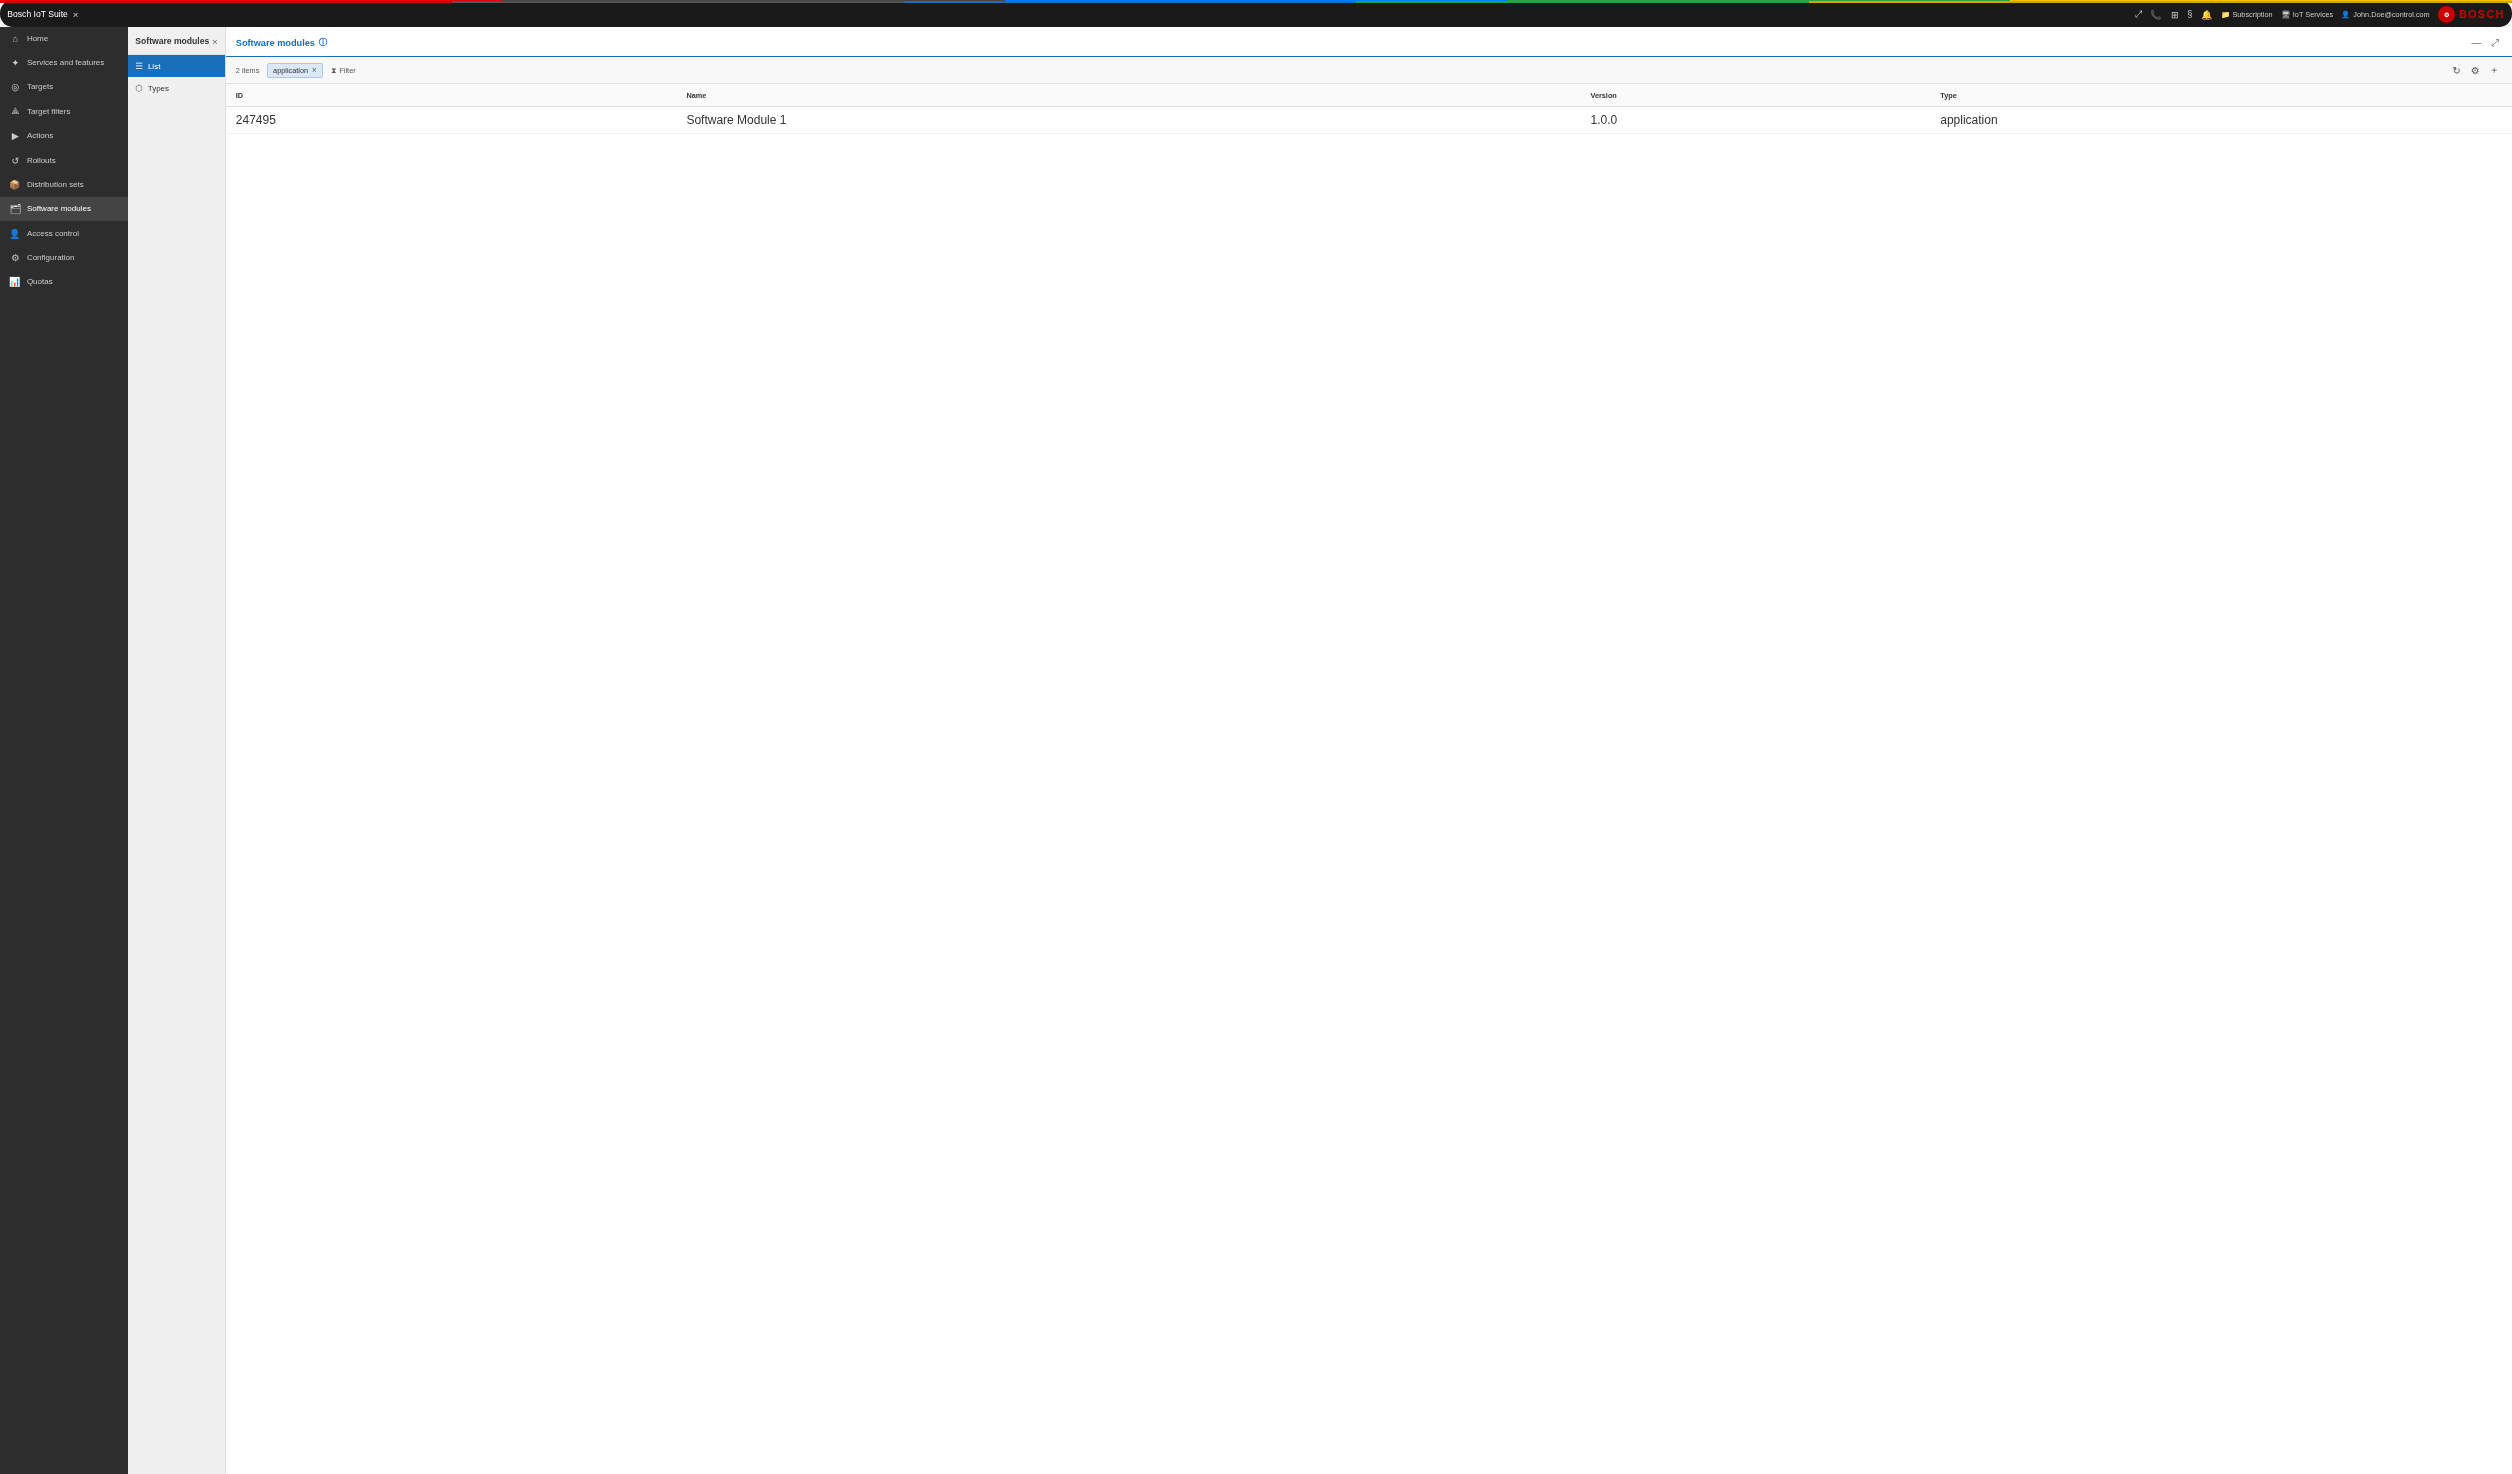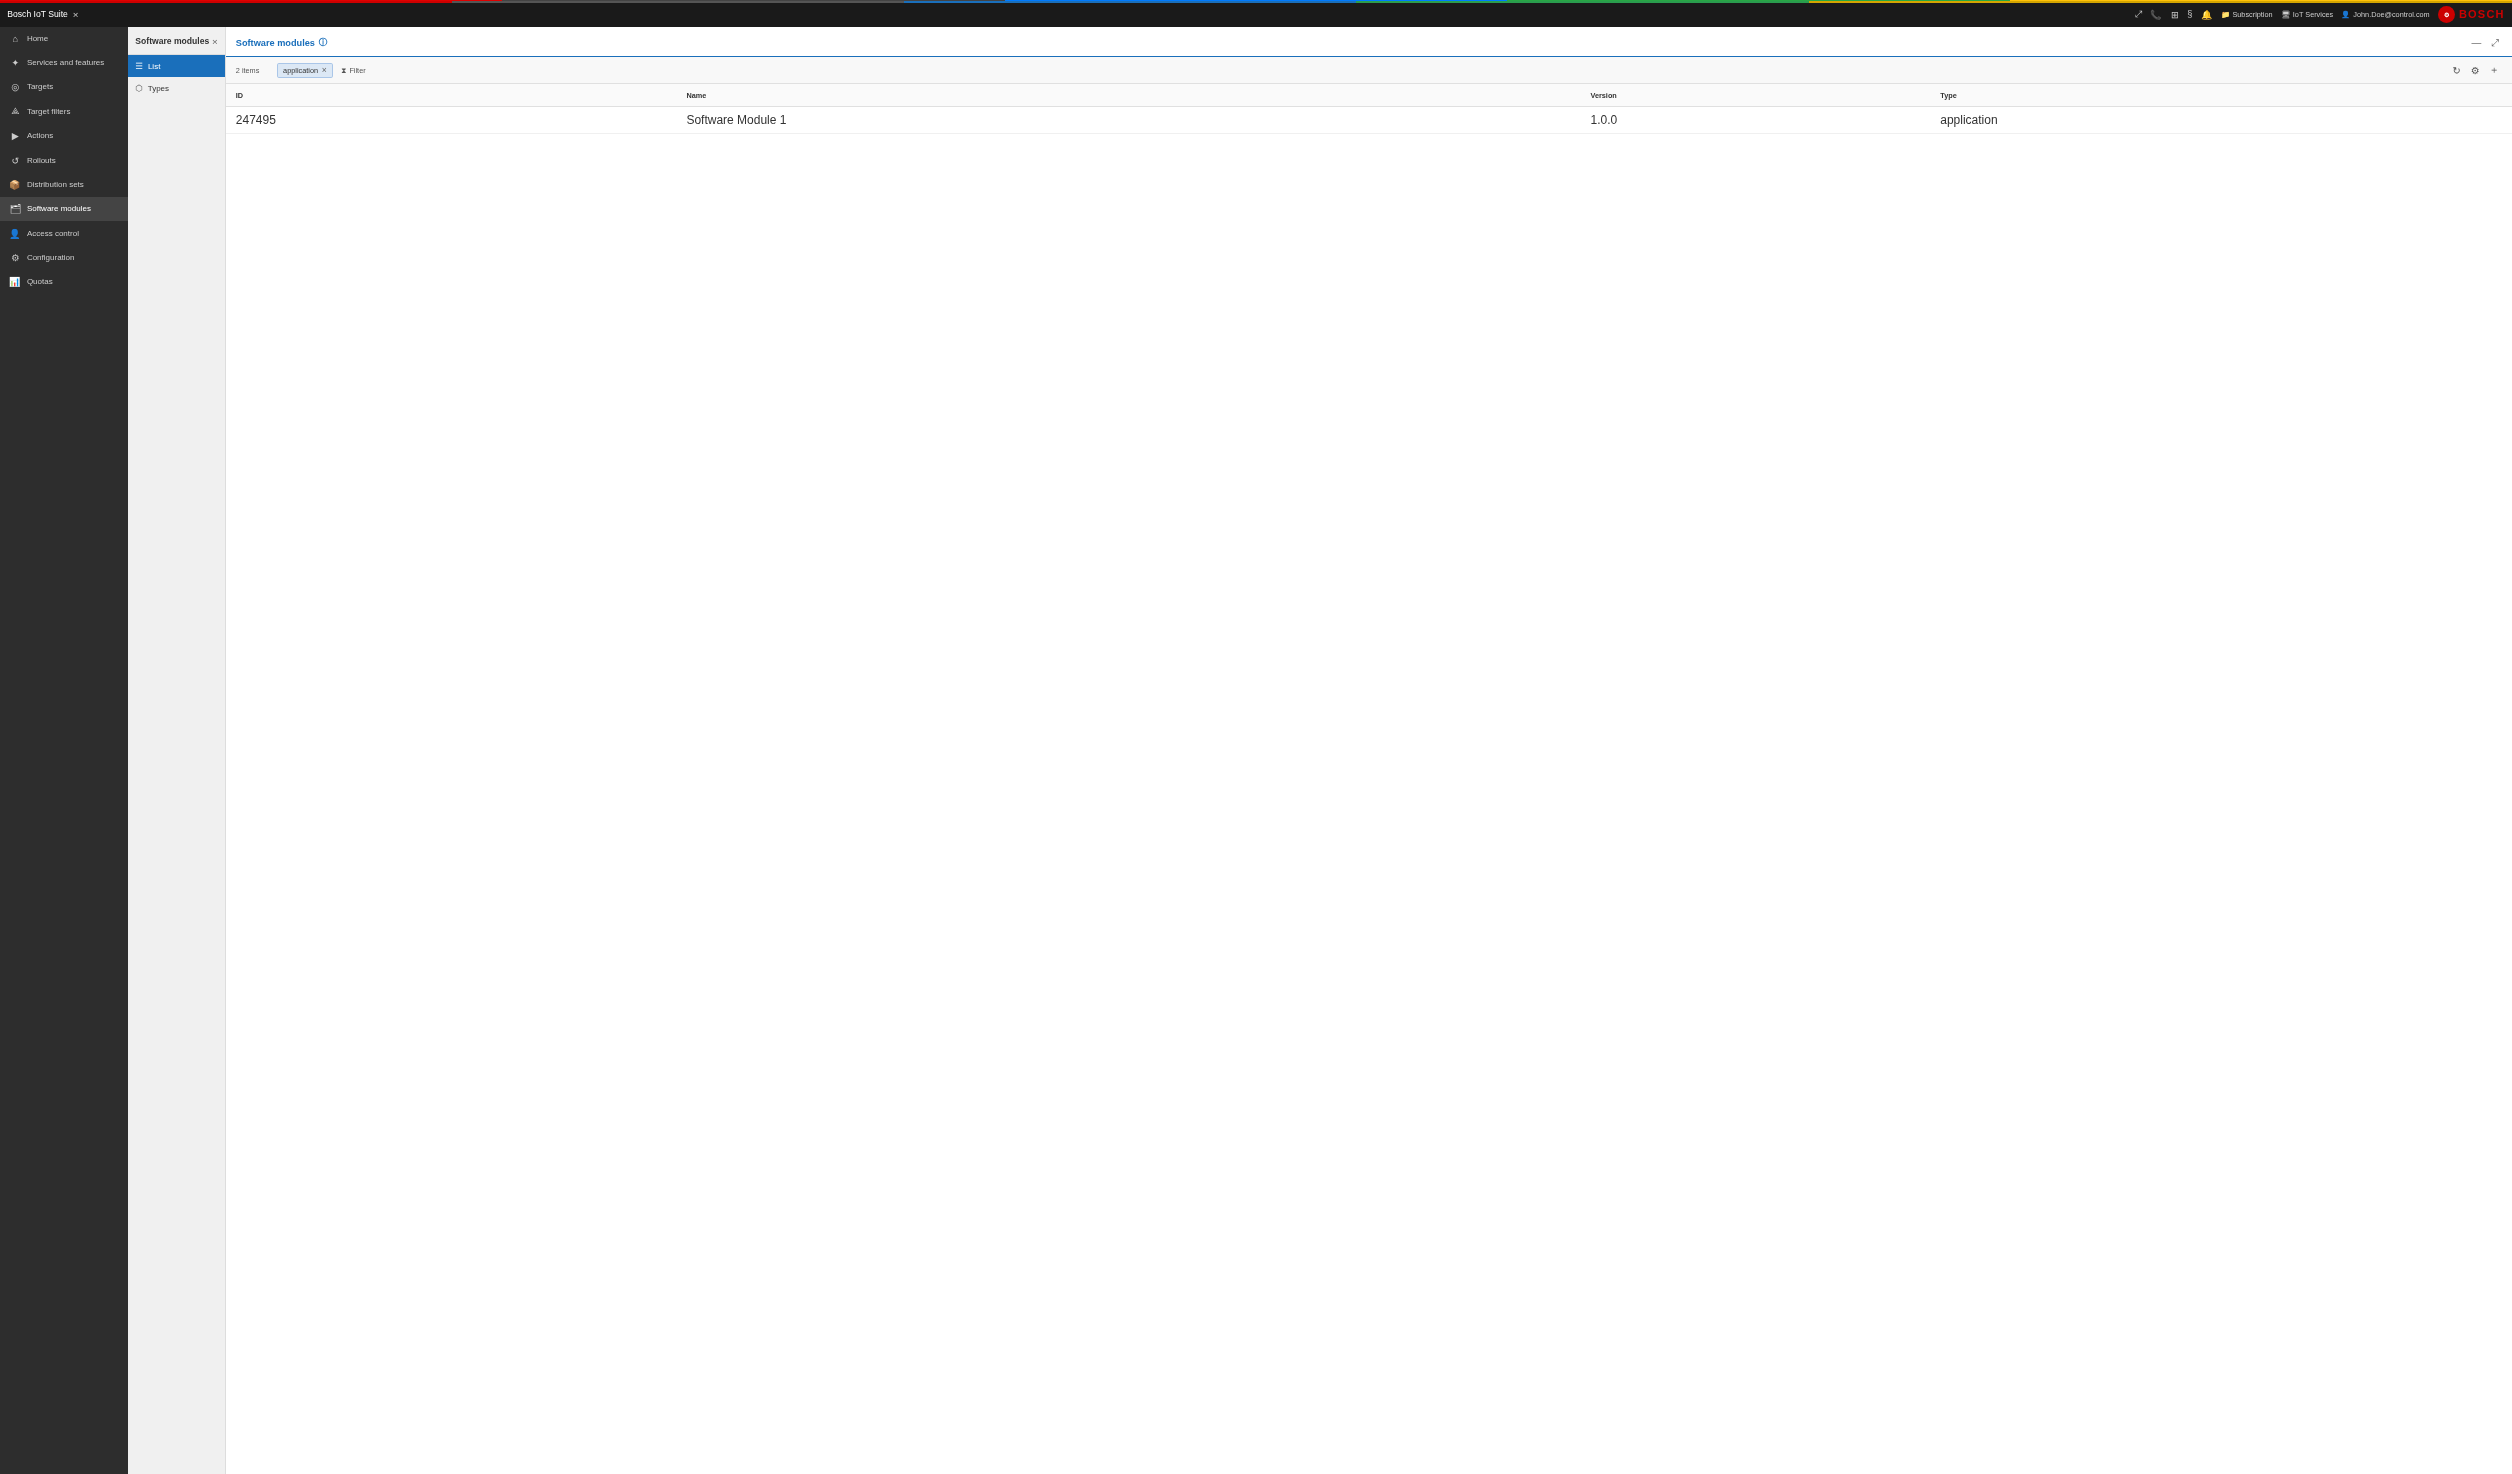--- a/index.html
+++ b/index.html
@@ -9,20 +9,21 @@
     .top-bar {
       height: 27px;
       background: #1a1a1a;
       display: flex;
       align-items: center;
       justify-content: space-between;
       padding: 0 7.3px;
       border-top: 1.8px solid transparent;
       border-image: linear-gradient(to right, #e00000 0%, #e00000 20%, #444 20%, #444 40%, #007bff 40%, #007bff 60%, #28a745 60%, #28a745 80%, #ffc107 80%) 1;
       position: relative;
+      border-radius: 13px;
     }
     .top-bar::before {
       content: '';
       position: absolute;
       top: 0; left: 0; right: 0;
       height: 1.8px;
       background: linear-gradient(to right, #cc0000 0%, #cc0000 18%, #555 18%, #555 36%, #1a6fbb 36%, #1a6fbb 54%, #2a9d4e 54%, #2a9d4e 72%, #d4a500 72%, #d4a500 100%);
     }
     .top-bar-left { display: flex; align-items: center; gap: 4.9px; }
     .app-title { color: #fff; font-size: 8.6px; font-weight: 500; }
@@ -120,21 +121,21 @@
 
     
     .toolbar {
       display: flex;
       align-items: center;
       gap: 4.9px;
       padding: 4.9px 9.8px;
       background: #f8f8f8;
       border-bottom: 0.6px solid #e0e0e0;
     }
-    .items-count { font-size: 7.3px; color: #555; margin-right: 13px; }
+    .items-count { font-size: 7.3px; color: #555; margin-right: 3px; }
     .filter-tag {
       display: flex;
       align-items: center;
       gap: 3.7px;
       background: #dce8f5;
       border: 0.6px solid #aac6e8;
       border-radius: 1.8px;
       padding: 1.8px 4.9px;
       font-size: 7.3px;
       color: #333;

